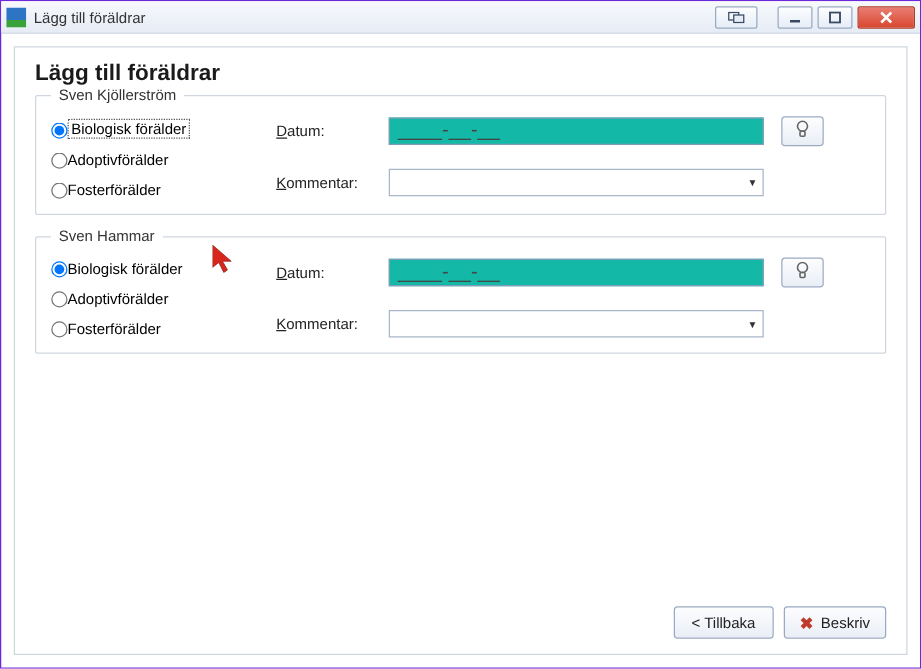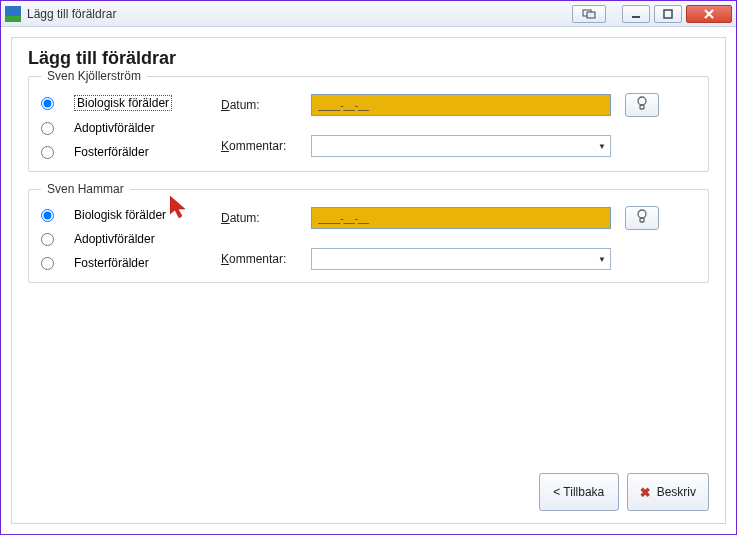--- a/index.html
+++ b/index.html
@@ -86,42 +86,42 @@
   }
   .fs-body {
     display:flex;
     gap: 30px;
   }
   .radios {
     display:flex; flex-direction:column; gap:10px;
     width: 150px;
     padding-top: 2px;
   }
-  .radio-row { display:flex; align-items:center; gap:20px; }
+  .radio-row { display:flex; align-items:flex-end; gap:0; }
   .radio-row input { margin:0; }
   .radio-row.sel label {
     border:1px dotted #555;
     padding: 0 2px;
   }
   .fields {
     flex:1;
     display:flex; flex-direction:column; gap:18px;
   }
   .field-row {
     display:flex; align-items:center; gap:10px;
   }
   .field-label { width: 80px; color:#222; }
   .field-label .ul { text-decoration: underline; }
   .date-input {
     width: 300px;
     height: 22px;
     border:1px solid #7f9db9;
-    background:#eab308;
+    background:#14b8a6;
     padding: 2px 6px;
-    font-family: inherit; font-size:10px;
+    font-family: inherit; font-size:16px;
     color:#444;
   }
   .combo {
     width: 300px; height:22px;
     border:1px solid #a7b6c9;
     background:#fff;
     display:flex; align-items:center; justify-content:flex-end;
     padding: 0 4px 0 6px;
   }
   .combo .arrow {
@@ -135,21 +135,21 @@
     display:flex; align-items:center; justify-content:center;
     margin-left: 4px;
   }
   .icon-btn svg { width:12px; height:16px; }
   .main-area { flex:1; }
   .button-row {
     display:flex; justify-content:flex-end; gap:8px;
     padding-top: 10px;
   }
   .btn {
-    min-width: 80px; height:38px;
+    min-width: 80px; height:26px;
     border:1px solid #9aaac2;
     border-radius:3px;
     background: linear-gradient(to bottom,#fdfdfe,#e9eef6);
     display:flex; align-items:center; justify-content:center;
     gap:6px;
     padding: 0 12px;
     color:#222;
     cursor: default;
   }
   .btn.primary {

